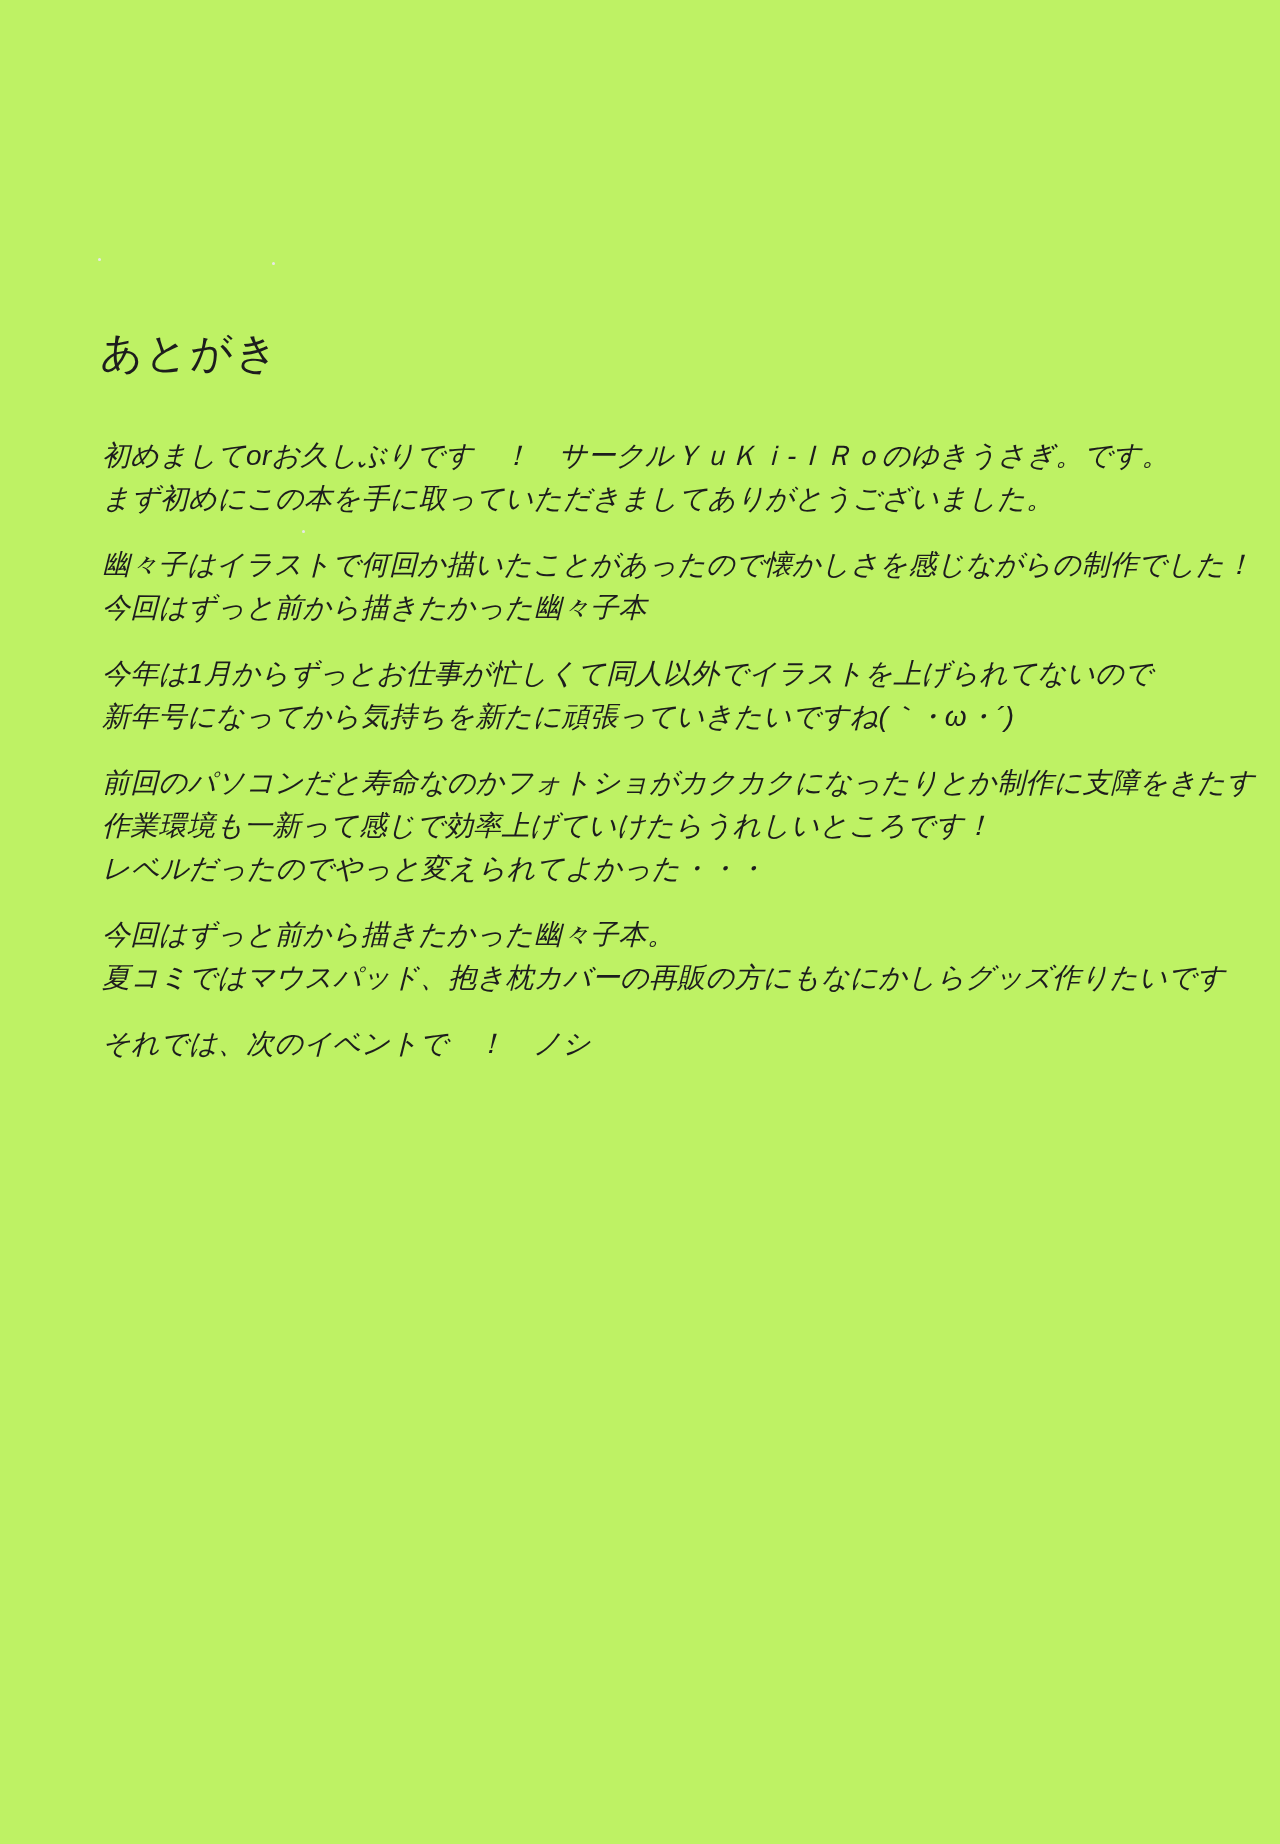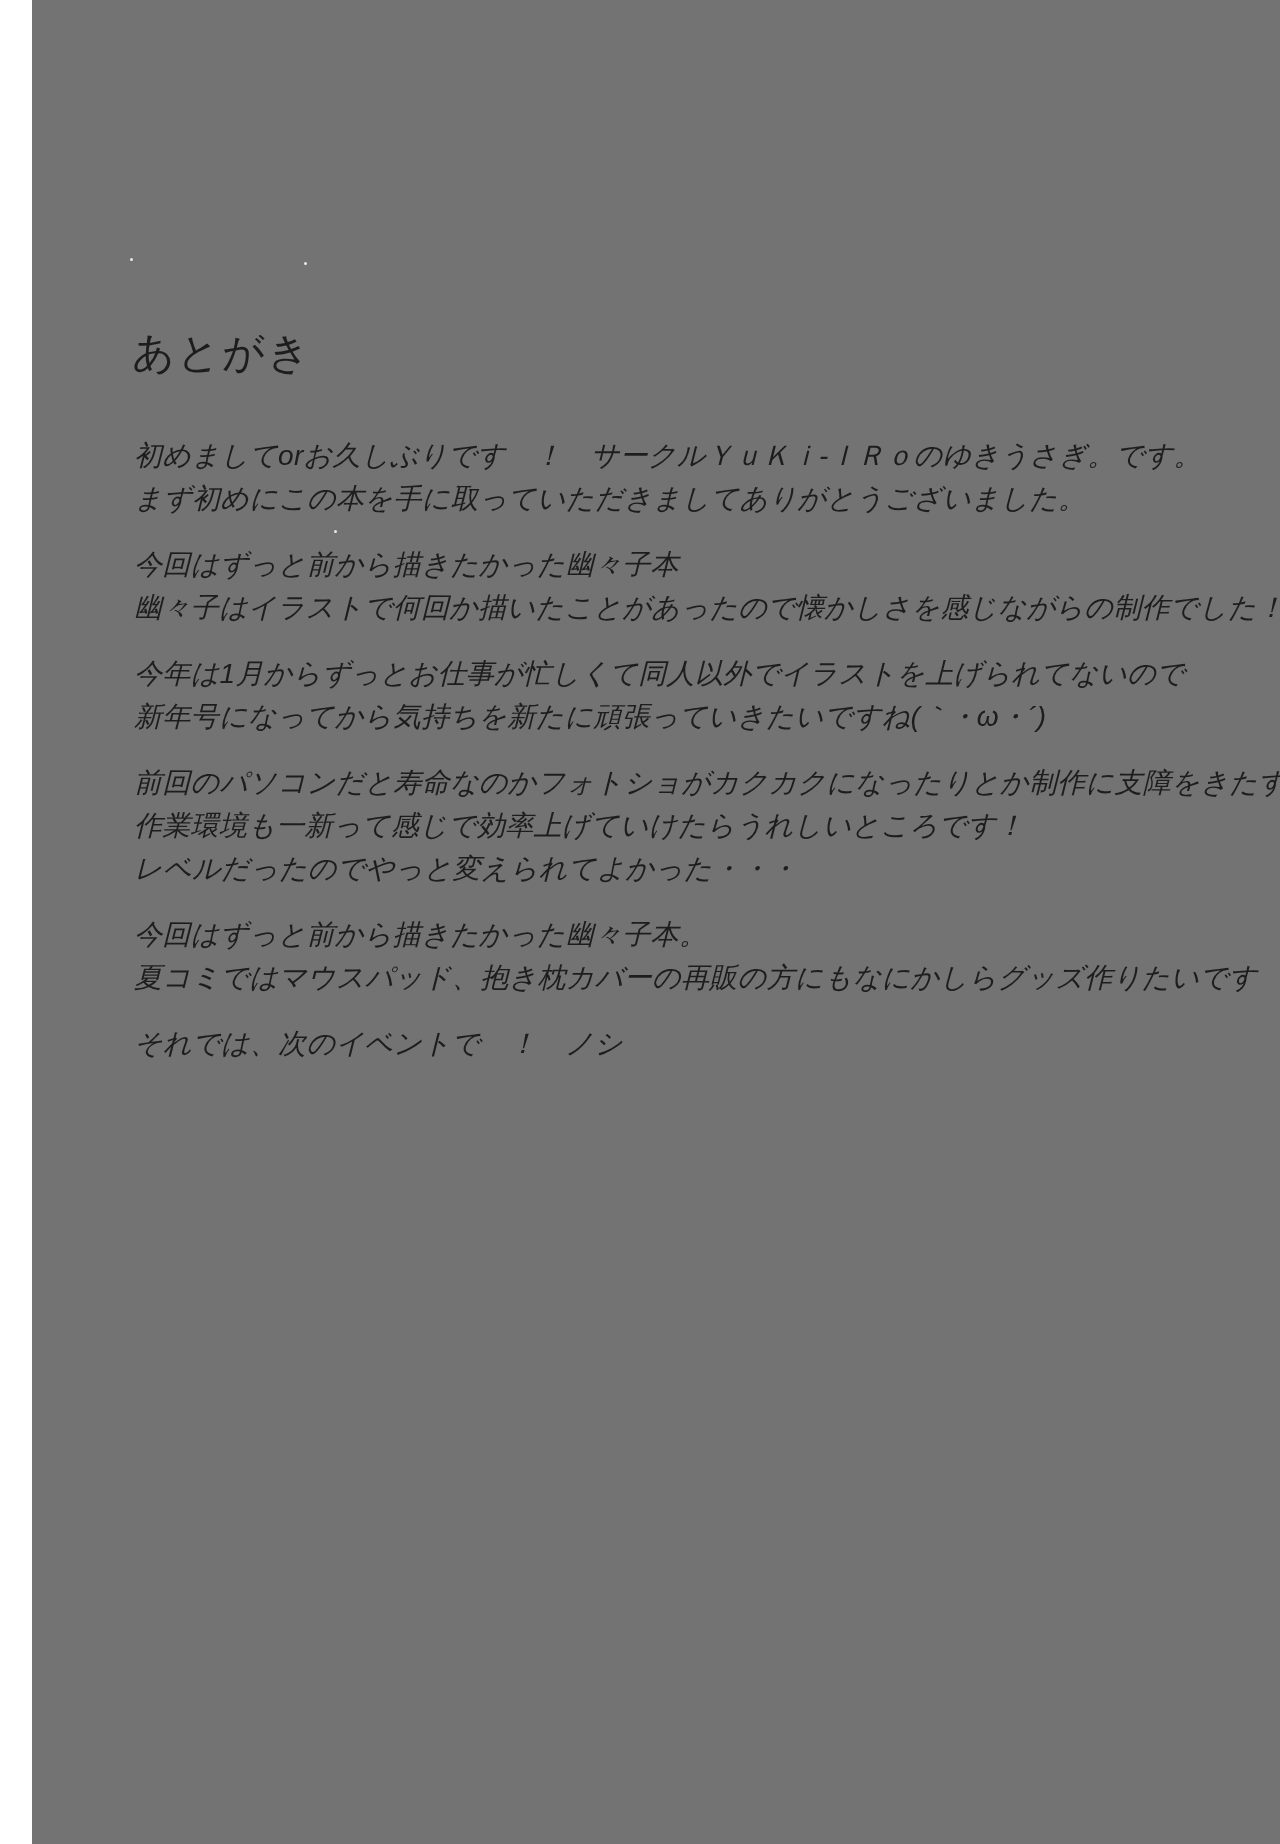--- a/index.html
+++ b/index.html
@@ -11,22 +11,21 @@
     width: 1280px;
     height: 1844px;
     position: relative;
     font-family: "Liberation Sans", "DejaVu Sans", sans-serif;
     color: #1a1a1a;
     overflow: hidden;
   }
   .page {
     position: absolute;
     inset: 0;
-    background: #737373;
-    margin-left: 32px;
+    background: #bef264;
   }
   .afterword-title {
     position: absolute;
     left: 100px;
     top: 300px;
     font-size: 42px;
     font-weight: 400;
     letter-spacing: 2px;
     color: #1d1d1d;
     line-height: 1.2;
@@ -86,22 +85,22 @@
   <div class="body-block">
 
     <div class="para">
       <span class="line">初めましてorお久しぶりです　！　サークルＹｕＫｉ-ＩＲｏのゆきうさぎ。です。</span>
       <span class="line">まず初めにこの本を手に取っていただきましてありがとうございました。</span>
     </div>
 
     <div class="spacer-para"></div>
 
     <div class="para">
+      <span class="line">幽々子はイラストで何回か描いたことがあったので懐かしさを感じながらの制作でした！</span>
       <span class="line">今回はずっと前から描きたかった幽々子本</span>
-      <span class="line">幽々子はイラストで何回か描いたことがあったので懐かしさを感じながらの制作でした！</span>
     </div>
 
     <div class="spacer-para"></div>
 
     <div class="para">
       <span class="line">今年は1月からずっとお仕事が忙しくて同人以外でイラストを上げられてないので</span>
       <span class="line">新年号になってから気持ちを新たに頑張っていきたいですね(｀・ω・´)</span>
     </div>
 
     <div class="spacer-para"></div>

